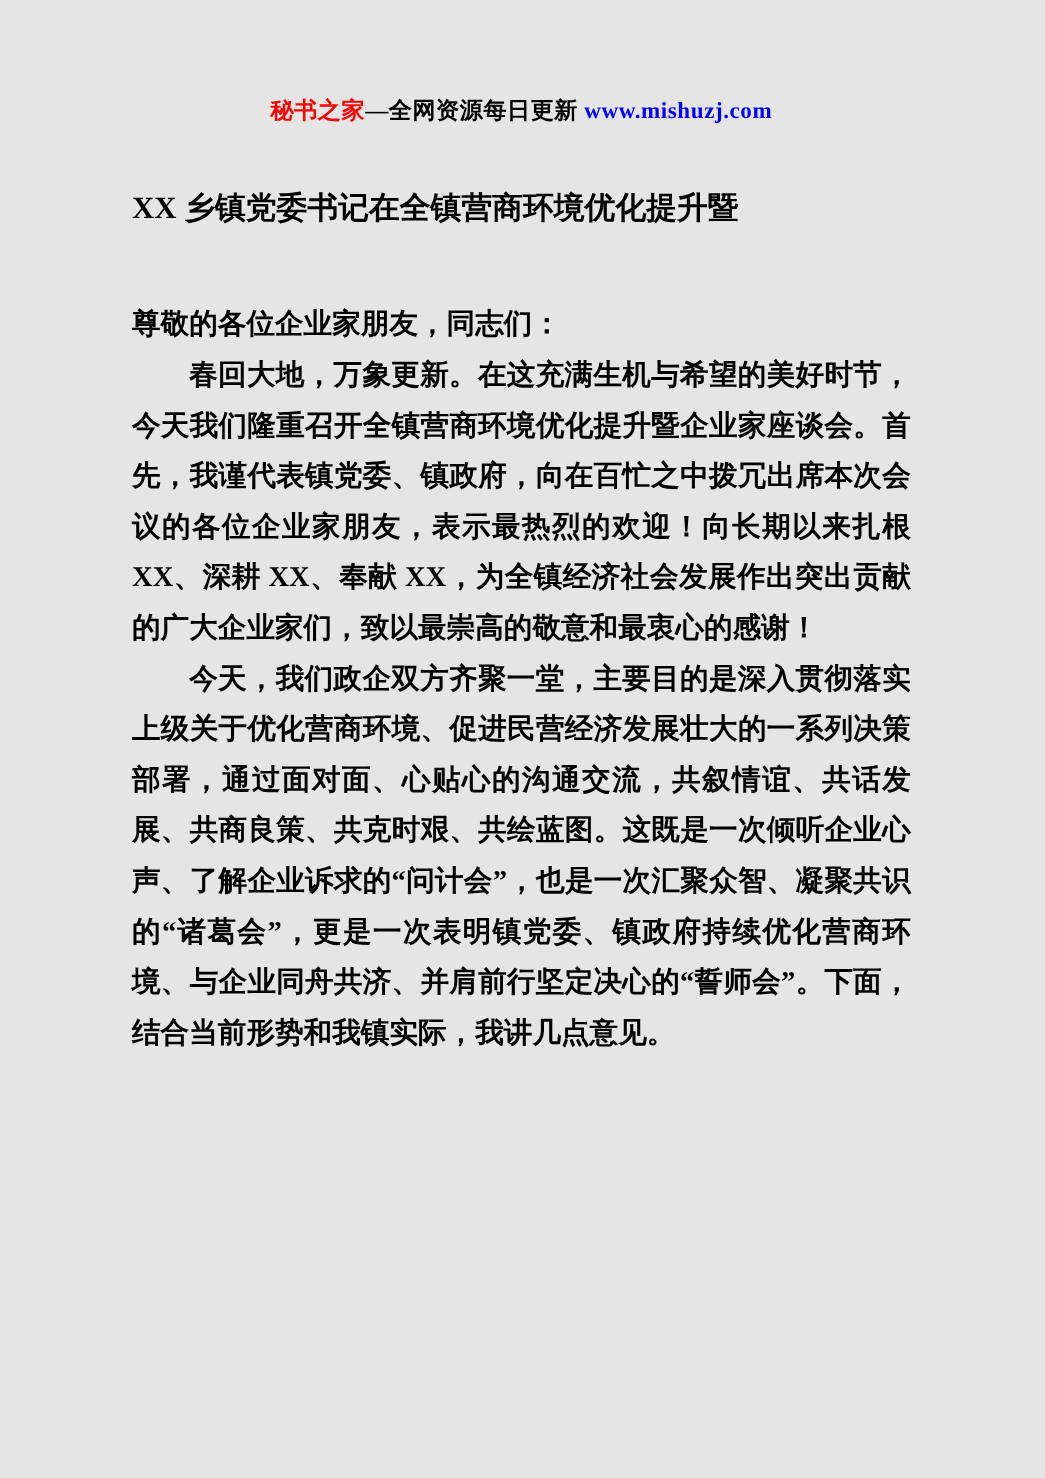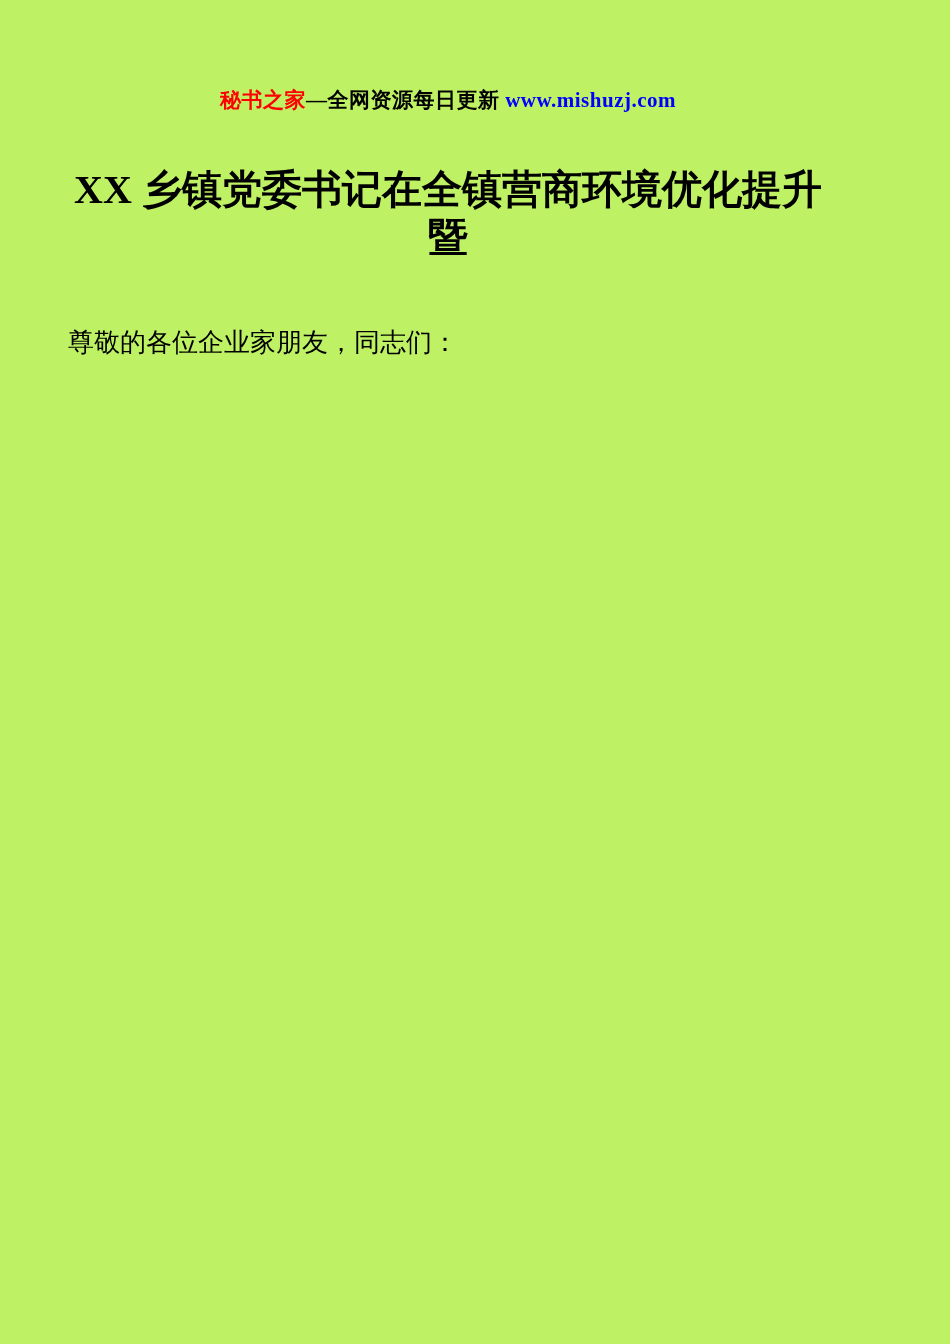--- a/index.html
+++ b/index.html
@@ -4,70 +4,71 @@
 <style>
   * { margin: 0; padding: 0; box-sizing: border-box; }
   html, body { background: #ffffff; }
   body { font-family: "Liberation Serif", "DejaVu Serif", serif; }
 
   .page {
     position: relative;
     width: 950px;
     height: 1344px;
     margin: 0 auto;
-    background: #bef264;
-    padding: 86px 122px 0 68px;
+    background: #e5e5e5;
+    padding: 86px 122px 0 120px;
     overflow: hidden;
     color: #000000;
   }
 
   .doc-header {
     text-align: center;
     font-size: 21px;
     font-weight: bold;
     white-space: nowrap;
     margin-bottom: 52px;
     letter-spacing: 0.5px;
   }
   .site-name { color: #ff0000; }
   .tagline { color: #000000; }
   .site-url { color: #0000ff; text-decoration: none; cursor: pointer; }
 
   .doc-title {
-    font-size: 40px;
+    font-size: 28px;
     font-weight: bold;
-    text-align: center;
     line-height: 48px;
     color: #000000;
     margin-bottom: 58px;
   }
 
   .doc-body { width: 100%; }
 
   .para {
     font-size: 26px;
     line-height: 46px;
     color: #000000;
     text-align: justify;
     text-justify: inter-ideograph;
-    font-weight: normal;
+    font-weight: bold;
   }
   .para.indent { text-indent: 2em; }
   .para.bold { font-weight: bold; }
 </style>
 </head>
 <body>
 
 <div class="page">
 
   <div class="doc-header">
     <span class="site-name" style="color: rgb(255, 0, 0);">秘书之家</span><span class="tagline">—全网资源每日更新 </span><a class="site-url" style="color: rgb(0, 0, 255);">www.mishuzj.com</a>
   </div>
 
   <h1 class="doc-title">
     <span>XX 乡镇党委书记在全镇营商环境优化提升暨</span><br>
   </h1>
 
   <div class="doc-body" id="doc-body">
       <div class="para">尊敬的各位企业家朋友，同志们：</div>
+      <div class="para indent">春回大地，万象更新。在这充满生机与希望的美好时节，今天我们隆重召开全镇营商环境优化提升暨企业家座谈会。首先，我谨代表镇党委、镇政府，向在百忙之中拨冗出席本次会议的各位企业家朋友，表示最热烈的欢迎！向长期以来扎根XX、深耕 XX、奉献 XX，为全镇经济社会发展作出突出贡献的广大企业家们，致以最崇高的敬意和最衷心的感谢！</div>
+      <div class="para indent">今天，我们政企双方齐聚一堂，主要目的是深入贯彻落实上级关于优化营商环境、促进民营经济发展壮大的一系列决策部署，通过面对面、心贴心的沟通交流，共叙情谊、共话发展、共商良策、共克时艰、共绘蓝图。这既是一次倾听企业心声、了解企业诉求的“问计会”，也是一次汇聚众智、凝聚共识的“诸葛会”，更是一次表明镇党委、镇政府持续优化营商环境、与企业同舟共济、并肩前行坚定决心的“誓师会”。下面，结合当前形势和我镇实际，我讲几点意见。</div>
     </div>
 
 </div>
 
 </body></html>

